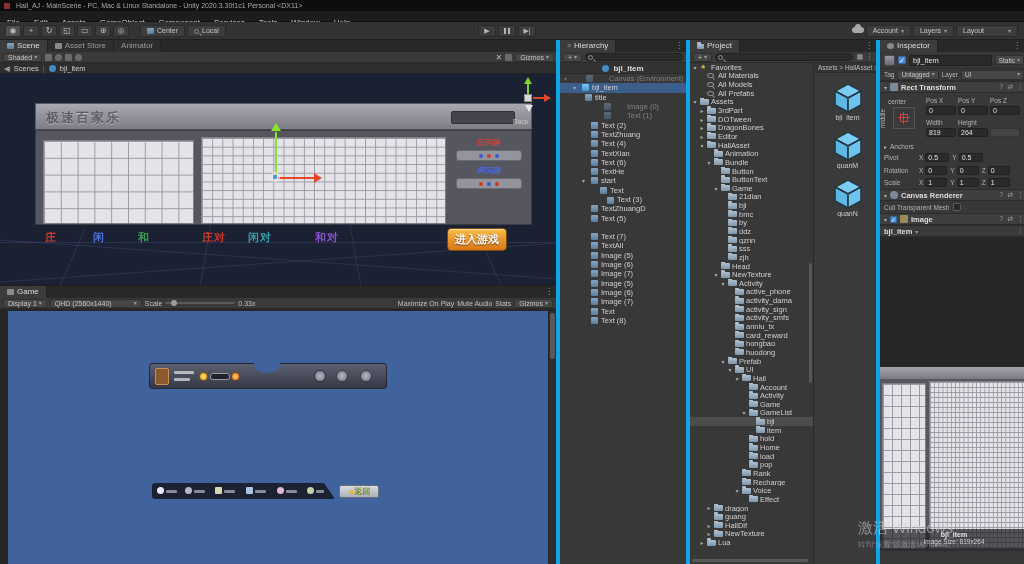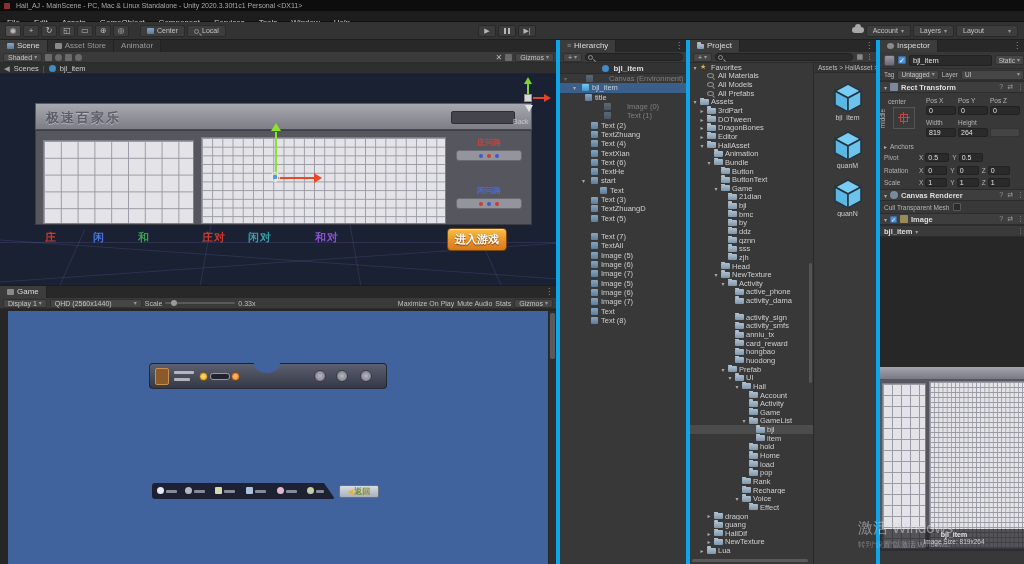--- a/index.html
+++ b/index.html
@@ -321,21 +321,21 @@
         <div id="bjl-body">
           <div id="grid-big" class="grid"></div>
           <div id="grid-fine" class="grid"></div>
           <div id="road-col">
             <div class="road-label" style="color:#d04038;">庄问路</div>
             <div class="road-pill">
               <span class="dotb" style="background:#3a5ad0;"></span>
               <span class="dotb" style="background:#d03a2e;"></span>
               <span class="dotb" style="background:#3a5ad0;"></span>
             </div>
-            <div class="road-label" style="color:#4a6ae0;margin-top:24px;">闲问路</div>
+            <div class="road-label" style="color:#4a6ae0;margin-top:4px;font-style:italic;">闲问路</div>
             <div class="road-pill">
               <span class="dotb" style="background:#d03a2e;"></span>
               <span class="dotb" style="background:#3a5ad0;"></span>
               <span class="dotb" style="background:#d03a2e;"></span>
             </div>
           </div>
         </div>
       </div>
       <div id="bet-row"></div>
       <div id="enter-btn" class="abs">进入游戏</div>
@@ -510,21 +510,21 @@
         <div class="hrow" style="padding-left: 22px;">
           <span class="arr">▾</span>
           <span class="h-ico"></span>
           <span>start</span>
         </div>
         <div class="hrow" style="padding-left: 31px;">
           <span class="arr"></span>
           <span class="h-ico"></span>
           <span>Text</span>
         </div>
-        <div class="hrow" style="padding-left: 22px; align-items: flex-end;">
+        <div class="hrow" style="padding-left: 38px; align-items: flex-end;">
           <span class="arr"></span>
           <span class="h-ico"></span>
           <span>Text (3)</span>
         </div>
         <div class="hrow" style="padding-left: 22px;">
           <span class="arr"></span>
           <span class="h-ico"></span>
           <span>TextZhuangD</span>
         </div>
         <div class="hrow" style="padding-left: 22px;">
@@ -741,21 +741,21 @@
           <div class="prow" style="padding-left: 37px;">
             <span class="arr"></span>
             <span class="fold"></span>
             <span>active_phone</span>
           </div>
           <div class="prow" style="padding-left: 37px;">
             <span class="arr"></span>
             <span class="fold"></span>
             <span>activity_dama</span>
           </div>
-          <div class="prow" style="padding-left: 37px; margin-top: 8px;">
+          <div class="prow" style="padding-left: 37px;">
             <span class="arr"></span>
             <span class="fold"></span>
             <span>activity_sign</span>
           </div>
           <div class="prow" style="padding-left: 37px;">
             <span class="arr"></span>
             <span class="fold"></span>
             <span>activity_smfs</span>
           </div>
           <div class="prow" style="padding-left: 37px;">

